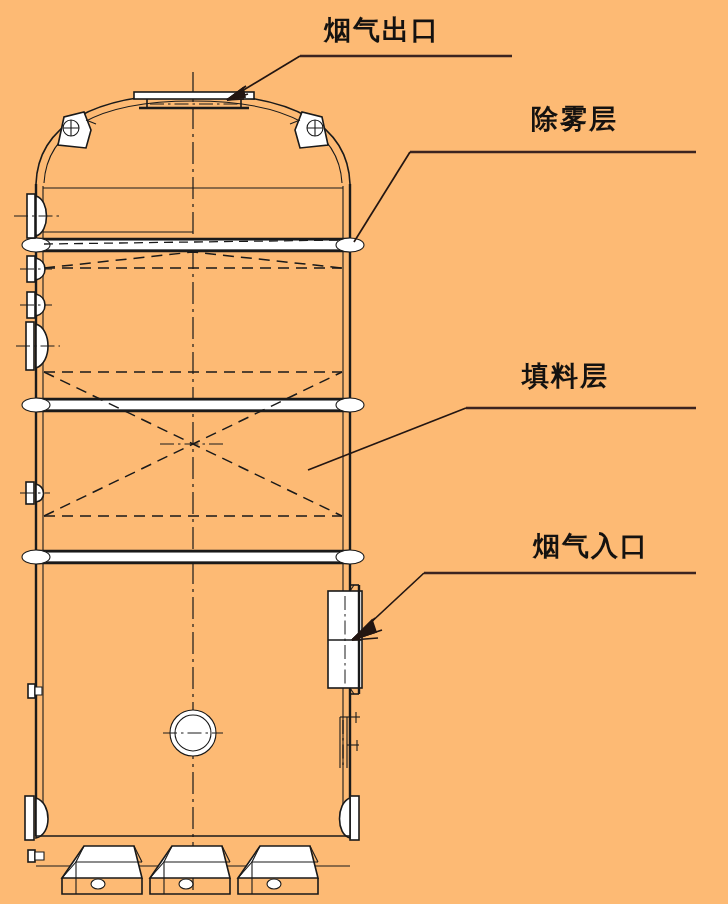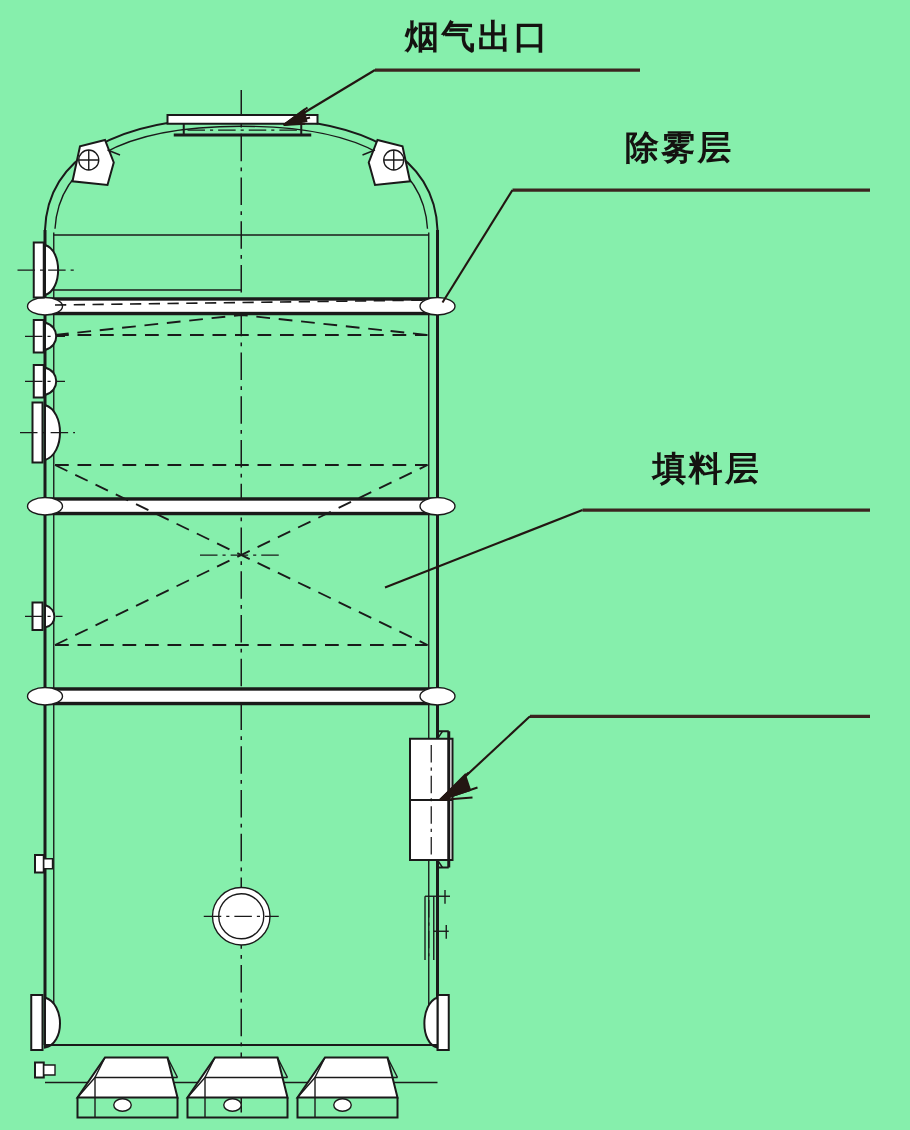--- a/index.html
+++ b/index.html
@@ -8,21 +8,21 @@
     padding: 0;
     background: #ffffff;
   }
   body {
     font-family: "DejaVu Sans", "Liberation Sans", sans-serif;
   }
   #stage {
     position: relative;
     width: 728px;
     height: 904px;
-    background: #86efac;
+    background: #fdba74;
     overflow: hidden;
   }
   #drawing {
     position: absolute;
     left: 0;
     top: 0;
     width: 728px;
     height: 904px;
   }
   .callout-label {
@@ -30,21 +30,21 @@
     font-family: "DejaVu Sans", "Liberation Sans", sans-serif;
     font-size: 27px;
     font-weight: 600;
     letter-spacing: 2px;
     color: #141210;
     white-space: nowrap;
     line-height: 1;
     user-select: none;
   }
   #lbl-outlet  { left: 324px; top: 16px; }
-  #lbl-demist  { left: 500px; top: 105px; }
+  #lbl-demist  { left: 531px; top: 105px; }
   #lbl-packing { left: 522px; top: 362px; }
   #lbl-inlet   { left: 533px; top: 532px; }
 </style>
 </head>
 <body>
 
 <div id="stage">
 
   <svg id="drawing" viewBox="0 0 728 904" xmlns="http://www.w3.org/2000/svg">
 
@@ -281,14 +281,15 @@
     </g>
 
   </svg>
 
   <div class="callout-label" id="lbl-outlet">烟气出口</div>
 
   <div class="callout-label" id="lbl-demist">除雾层</div>
 
   <div class="callout-label" id="lbl-packing">填料层</div>
 
+  <div class="callout-label" id="lbl-inlet">烟气入口</div>
 
 </div>
 
 </body></html>

